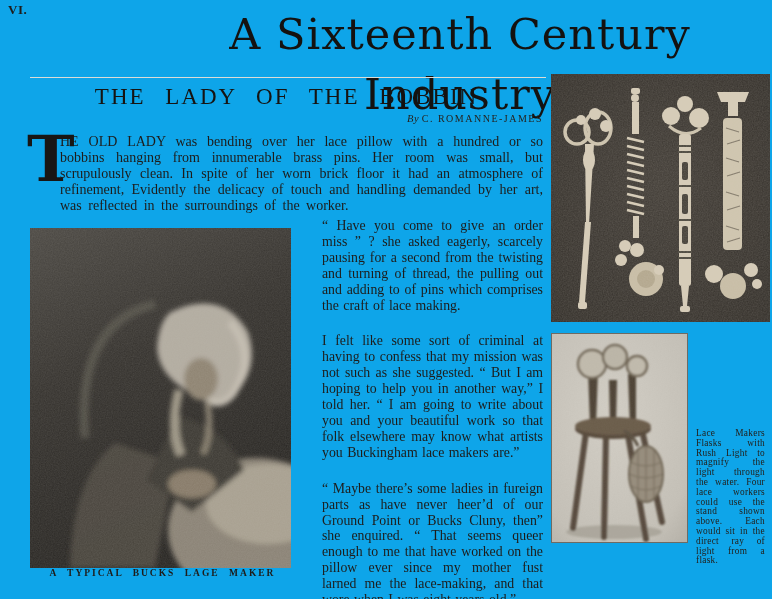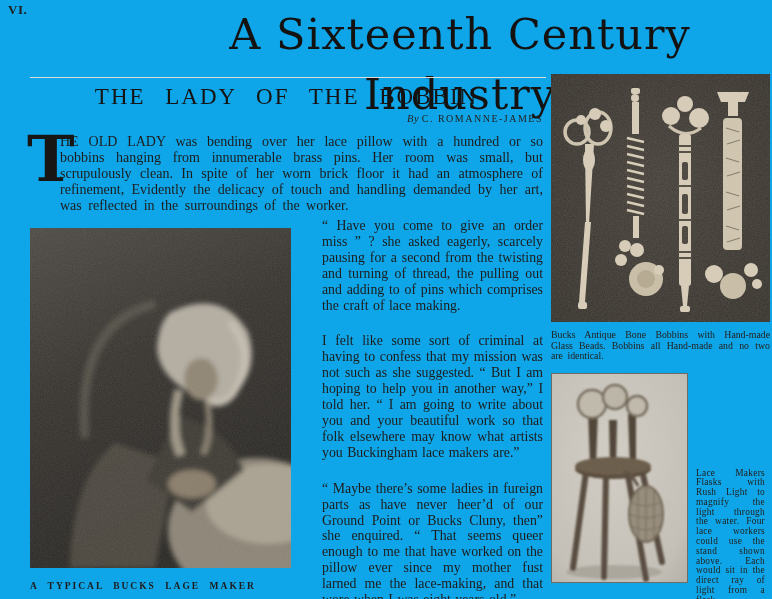--- a/index.html
+++ b/index.html
@@ -47,21 +47,21 @@
   .dropcap {
     position: absolute; left: -3px; top: 1px;
     font-size: 64px; line-height: 48px; font-weight: 600;
     font-family: "DejaVu Serif", serif;
     color: #181614;
   }
   .columns { display: flex; margin-top: 14px; }
   .photo-col { width: 265px; flex: none; }
   .photo-col svg { display: block; }
   .photo-caption {
-    margin-top: 13px; text-align: left;
+    margin-top: 0; text-align: center;
     font-size: 9.5px; font-weight: bold;
     letter-spacing: 2px; word-spacing: 5px;
   }
   .text-col {
     flex: 1; margin-left: 27px; margin-top: -10px;
     font-size: 13.8px; line-height: 15.9px;
     text-align: justify; word-spacing: 1px;
   }
   .text-col p { margin-bottom: 20px; font-family: Liberation Serif, serif; }
   
@@ -240,21 +240,20 @@
             <line x1="175" y1="152" x2="188" y2="156"></line>
               <line x1="176" y1="168" x2="189" y2="164"></line>
           </g>
           <circle cx="163" cy="200" r="9"></circle>
             <circle cx="182" cy="212" r="13" fill="#c8bda5"></circle>
           <circle cx="200" cy="196" r="7"></circle>
             <circle cx="206" cy="210" r="5"></circle>
         </g>
         <rect width="219" height="248" filter="url(#grain2)"></rect>
       </svg>
-      <figcaption class="bobbins-caption">Bucks Antique Bone Bobbins with Hand-made Glass Beads. Bobbins all Hand-made and no two are identical.</figcaption>
     </figure>
 
     <div class="flask-row">
       <figure class="flask-fig">
 
         <svg width="135" height="208" viewBox="0 0 135 208">
           <defs>
             <radialGradient id="flaskbg" cx="0.45" cy="0.4" r="0.9">
               <stop offset="0" stop-color="#d4d0c7"></stop>
               <stop offset="0.7" stop-color="#c6c2b9"></stop>

